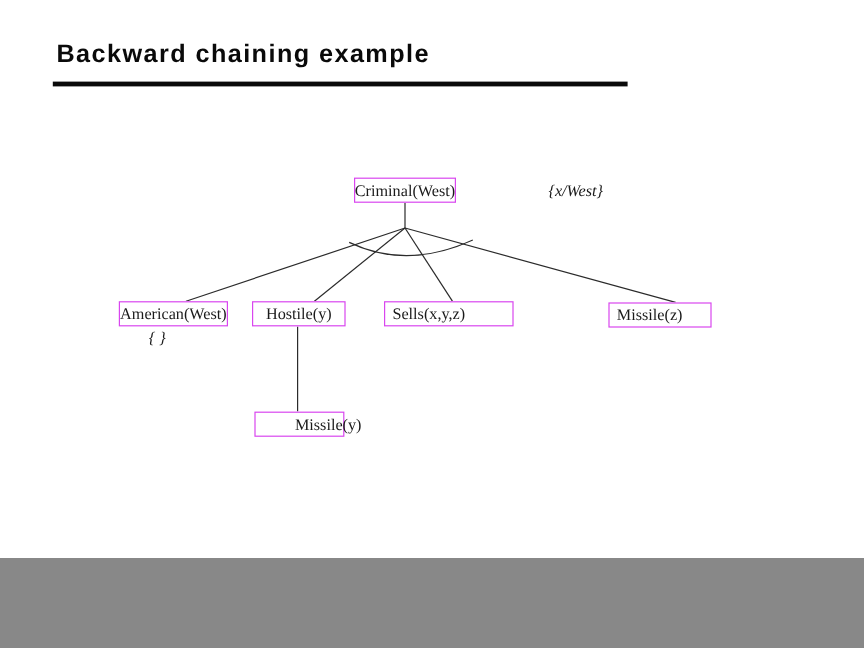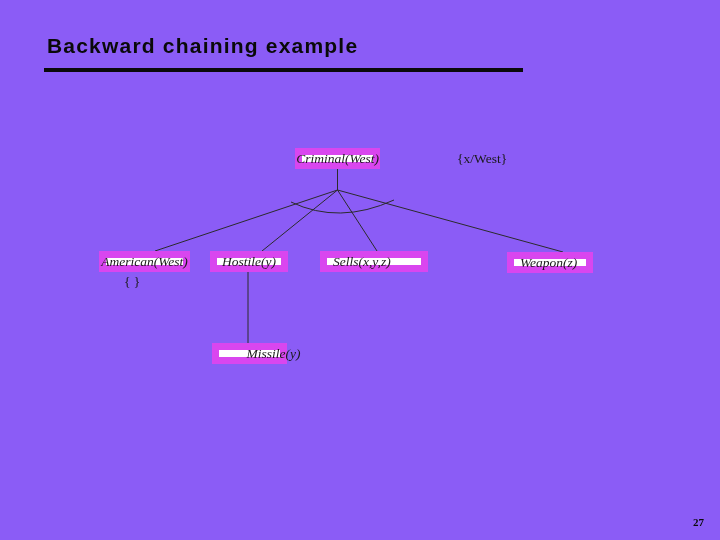--- a/index.html
+++ b/index.html
@@ -1,21 +1,21 @@
 <!DOCTYPE html>
 <html><head>
 <meta charset="utf-8">
 <style>
   * { margin: 0; padding: 0; box-sizing: border-box; }
   html, body { background: #888; }
   .slide {
     position: relative;
     width: 720px;
-    height: 540px;
-    background: #8b5cf6;
+    height: 465px;
+    background: #ffffff;
     font-family: "Liberation Serif", serif;
     overflow: hidden;
     margin: 0 auto;
   }
   .slide-title {
     position: absolute;
     left: 47px;
     top: 34px;
     font-family: "Liberation Sans", sans-serif;
     font-size: 21px;
@@ -32,43 +32,43 @@
     height: 4px;
     background: #0a0a0a;
   }
   .edges-svg {
     position: absolute;
     left: 0; top: 0;
     width: 720px; height: 540px;
   }
   .node {
     position: absolute;
-    border: 7px solid #d946ef;
+    border: 1px solid #d946ef;
     background: #ffffff;
     display: flex;
     align-items: center;
     justify-content: center;
-    font-style: italic;
     font-size: 13.5px;
     color: #1a1a1a;
     white-space: nowrap;
   }
   .node.align-left {
     justify-content: flex-start;
     padding-left: 6px;
     align-items: center;
   }
   .node-criminal { left: 295px; top: 148px; width: 85px;  height: 21px; }
   .node-american { left: 99px;  top: 251px; width: 91px;  height: 21px; }
   .node-weapon   { left: 210px; top: 251px; width: 78px;  height: 21px; }
   .node-sells    { left: 320px; top: 251px; width: 108px; height: 21px; }
   .node-hostile  { left: 507px; top: 252px; width: 86px;  height: 21px; }
   .node-missile  { left: 212px; top: 343px; width: 75px;  height: 21px; padding-left: 48px; }
   .annotation {
     position: absolute;
+    font-style: italic;
     font-size: 13.5px;
     color: #1a1a1a;
     white-space: nowrap;
     text-align: center;
   }
   .anno-root-subst { left: 457px; top: 151px; }
   .anno-american-subst { left: 124px; top: 274px; }
   .page-number {
     position: absolute;
     left: 693px;
@@ -111,21 +111,21 @@
 
   <div class="node node-weapon">
     <span>Hostile(y)</span>
   </div>
 
   <div class="node node-sells align-left">
     <span>Sells(x,y,z)</span>
   </div>
 
   <div class="node node-hostile align-left">
-    <span>Weapon(z)</span>
+    <span>Missile(z)</span>
   </div>
 
   <div class="node node-missile">
     <span>Missile(y)</span>
   </div>
 
   <div class="page-number">27</div>
 
 </div>
 

